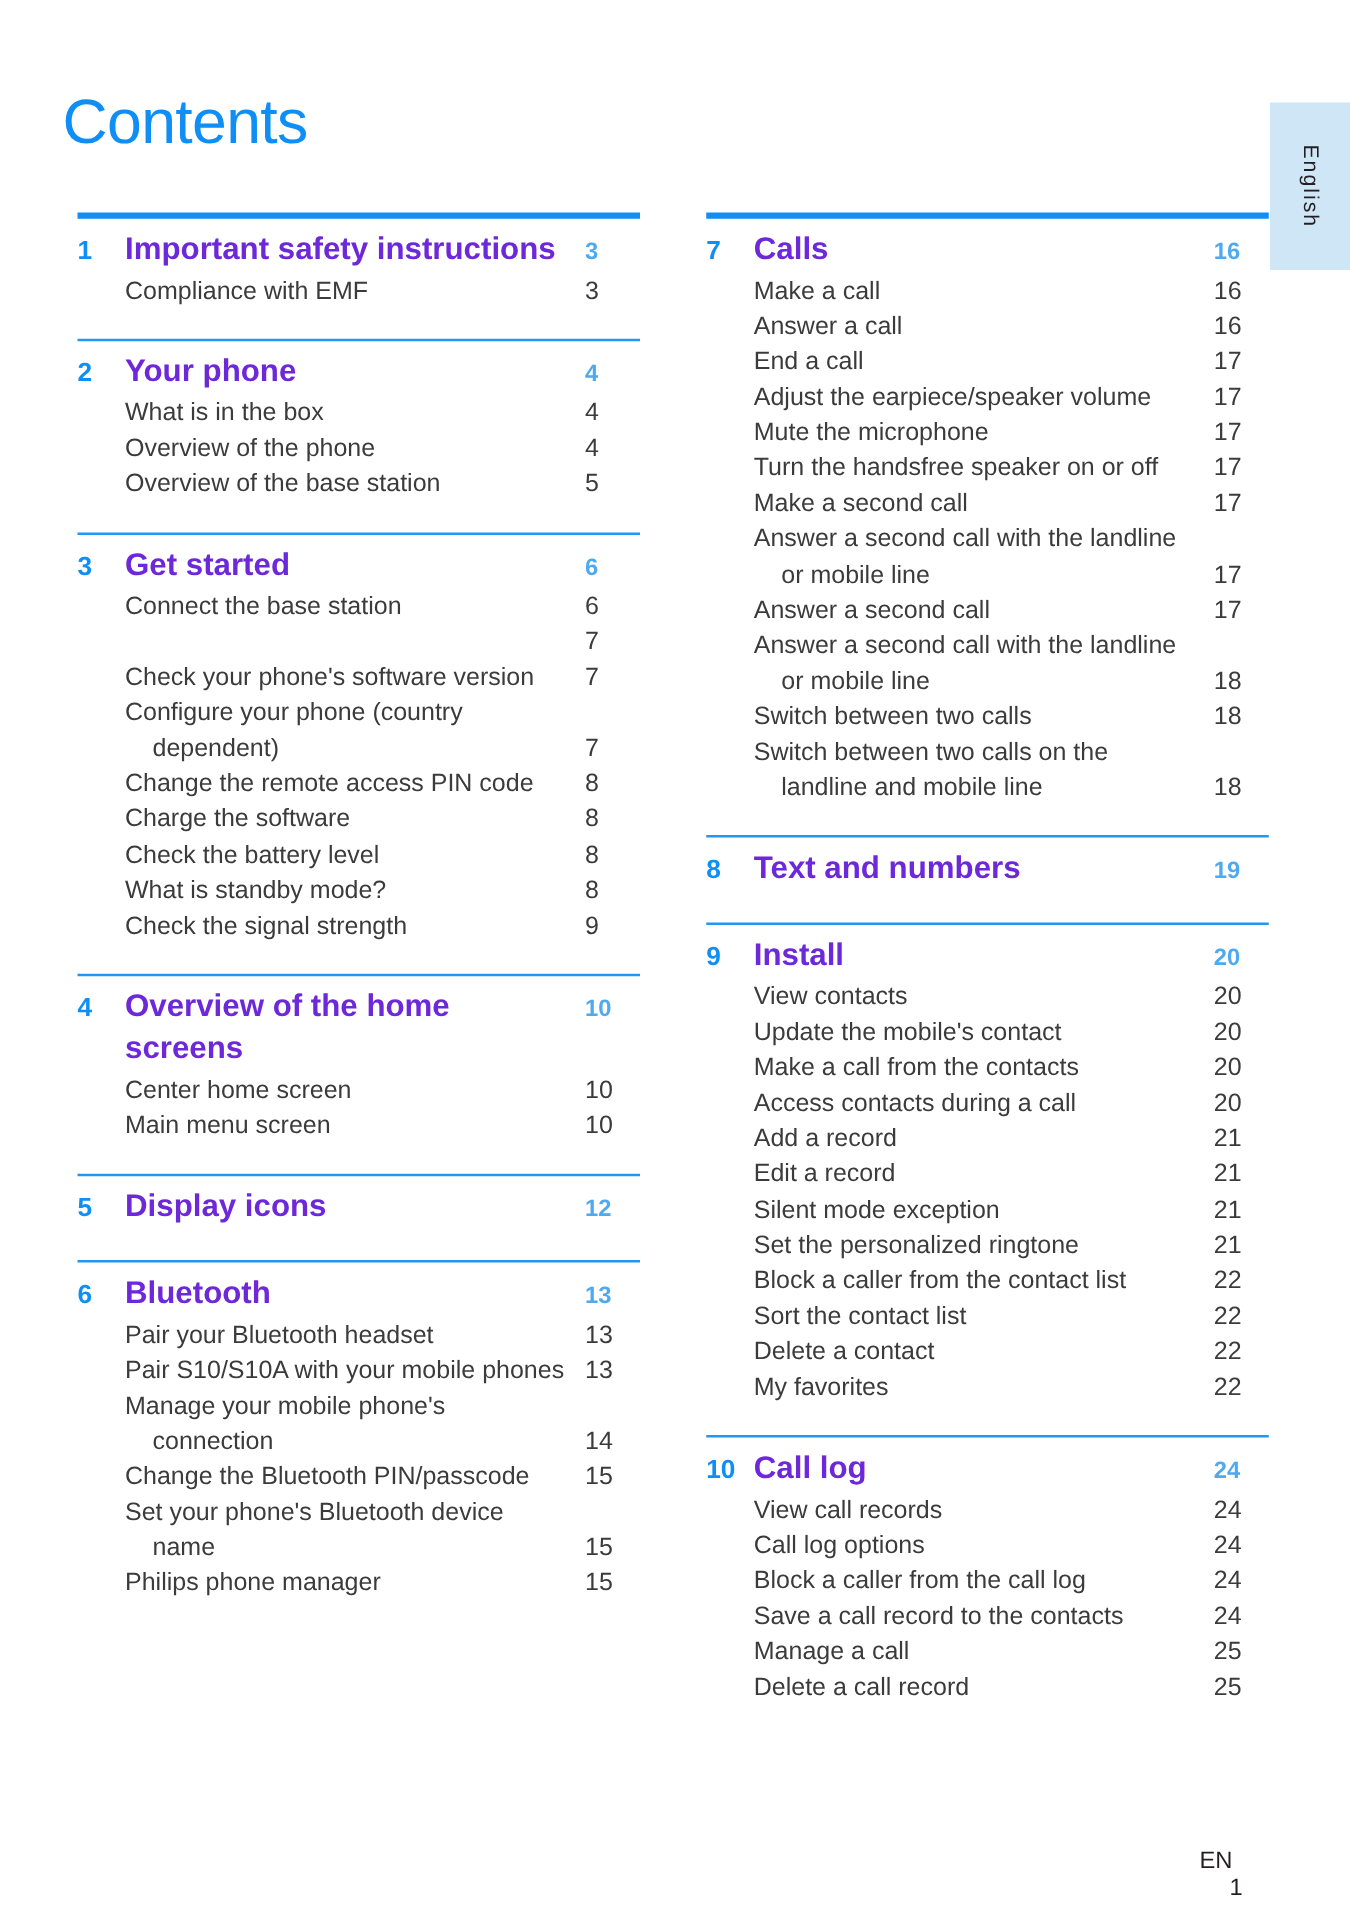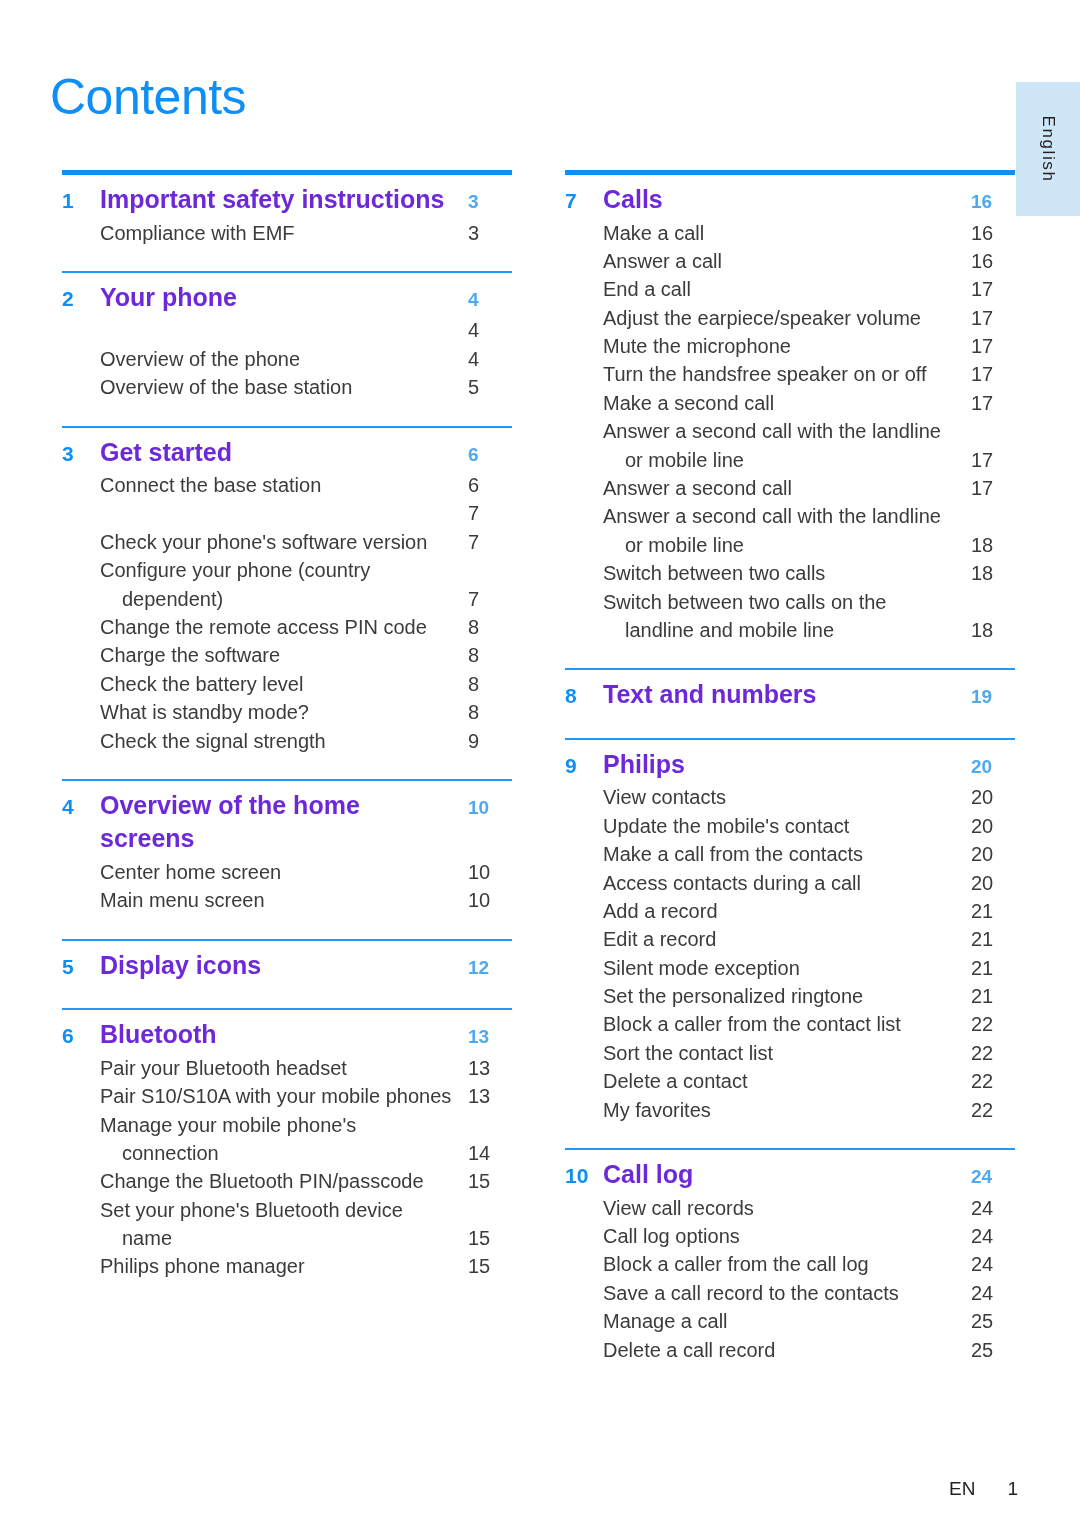--- a/index.html
+++ b/index.html
@@ -145,20 +145,21 @@
     left: 0;
     top: 1478px;
     width: 1080px;
   }
   .footer-inner {
     position: absolute;
     right: 62px;
     top: 0;
     display: flex;
     align-items: center;
+    flex-direction: column;
   }
   .footer-lang {
     font-size: 19px;
     color: #231f20;
     margin-right: 32px;
   }
   .footer-page {
     font-size: 19px;
     color: #231f20;
   }
@@ -189,20 +190,21 @@
     <div class="sec-gap"></div>
     <div class="section">
       <div class="rule"></div>
       <div class="row chapter-row">
         <span class="num">2</span>
         <span class="title">Your phone</span>
         <span class="pg accent">4</span>
       </div>
       <div class="row entry-row">
         <span class="num">&nbsp;</span>
+        <span class="entry-text">What is in the box</span>
         <span class="pg">4</span>
       </div>
       <div class="row entry-row">
         <span class="num">&nbsp;</span>
         <span class="entry-text">Overview of the phone</span>
         <span class="pg">4</span>
       </div>
       <div class="row entry-row">
         <span class="num">&nbsp;</span>
         <span class="entry-text">Overview of the base station</span>
@@ -406,21 +408,21 @@
         <span class="num">8</span>
         <span class="title">Text and numbers</span>
         <span class="pg accent">19</span>
       </div>
     </div>
     <div class="sec-gap"></div>
     <div class="section">
       <div class="rule"></div>
       <div class="row chapter-row">
         <span class="num">9</span>
-        <span class="title">Philips</span>
+        <span class="title">Install</span>
         <span class="pg accent">20</span>
       </div>
       <div class="row entry-row">
         <span class="num">&nbsp;</span>
         <span class="entry-text">View contacts</span>
         <span class="pg">20</span>
       </div>
       <div class="row entry-row">
         <span class="num">&nbsp;</span>
         <span class="entry-text">Update the mobile's contact</span>

